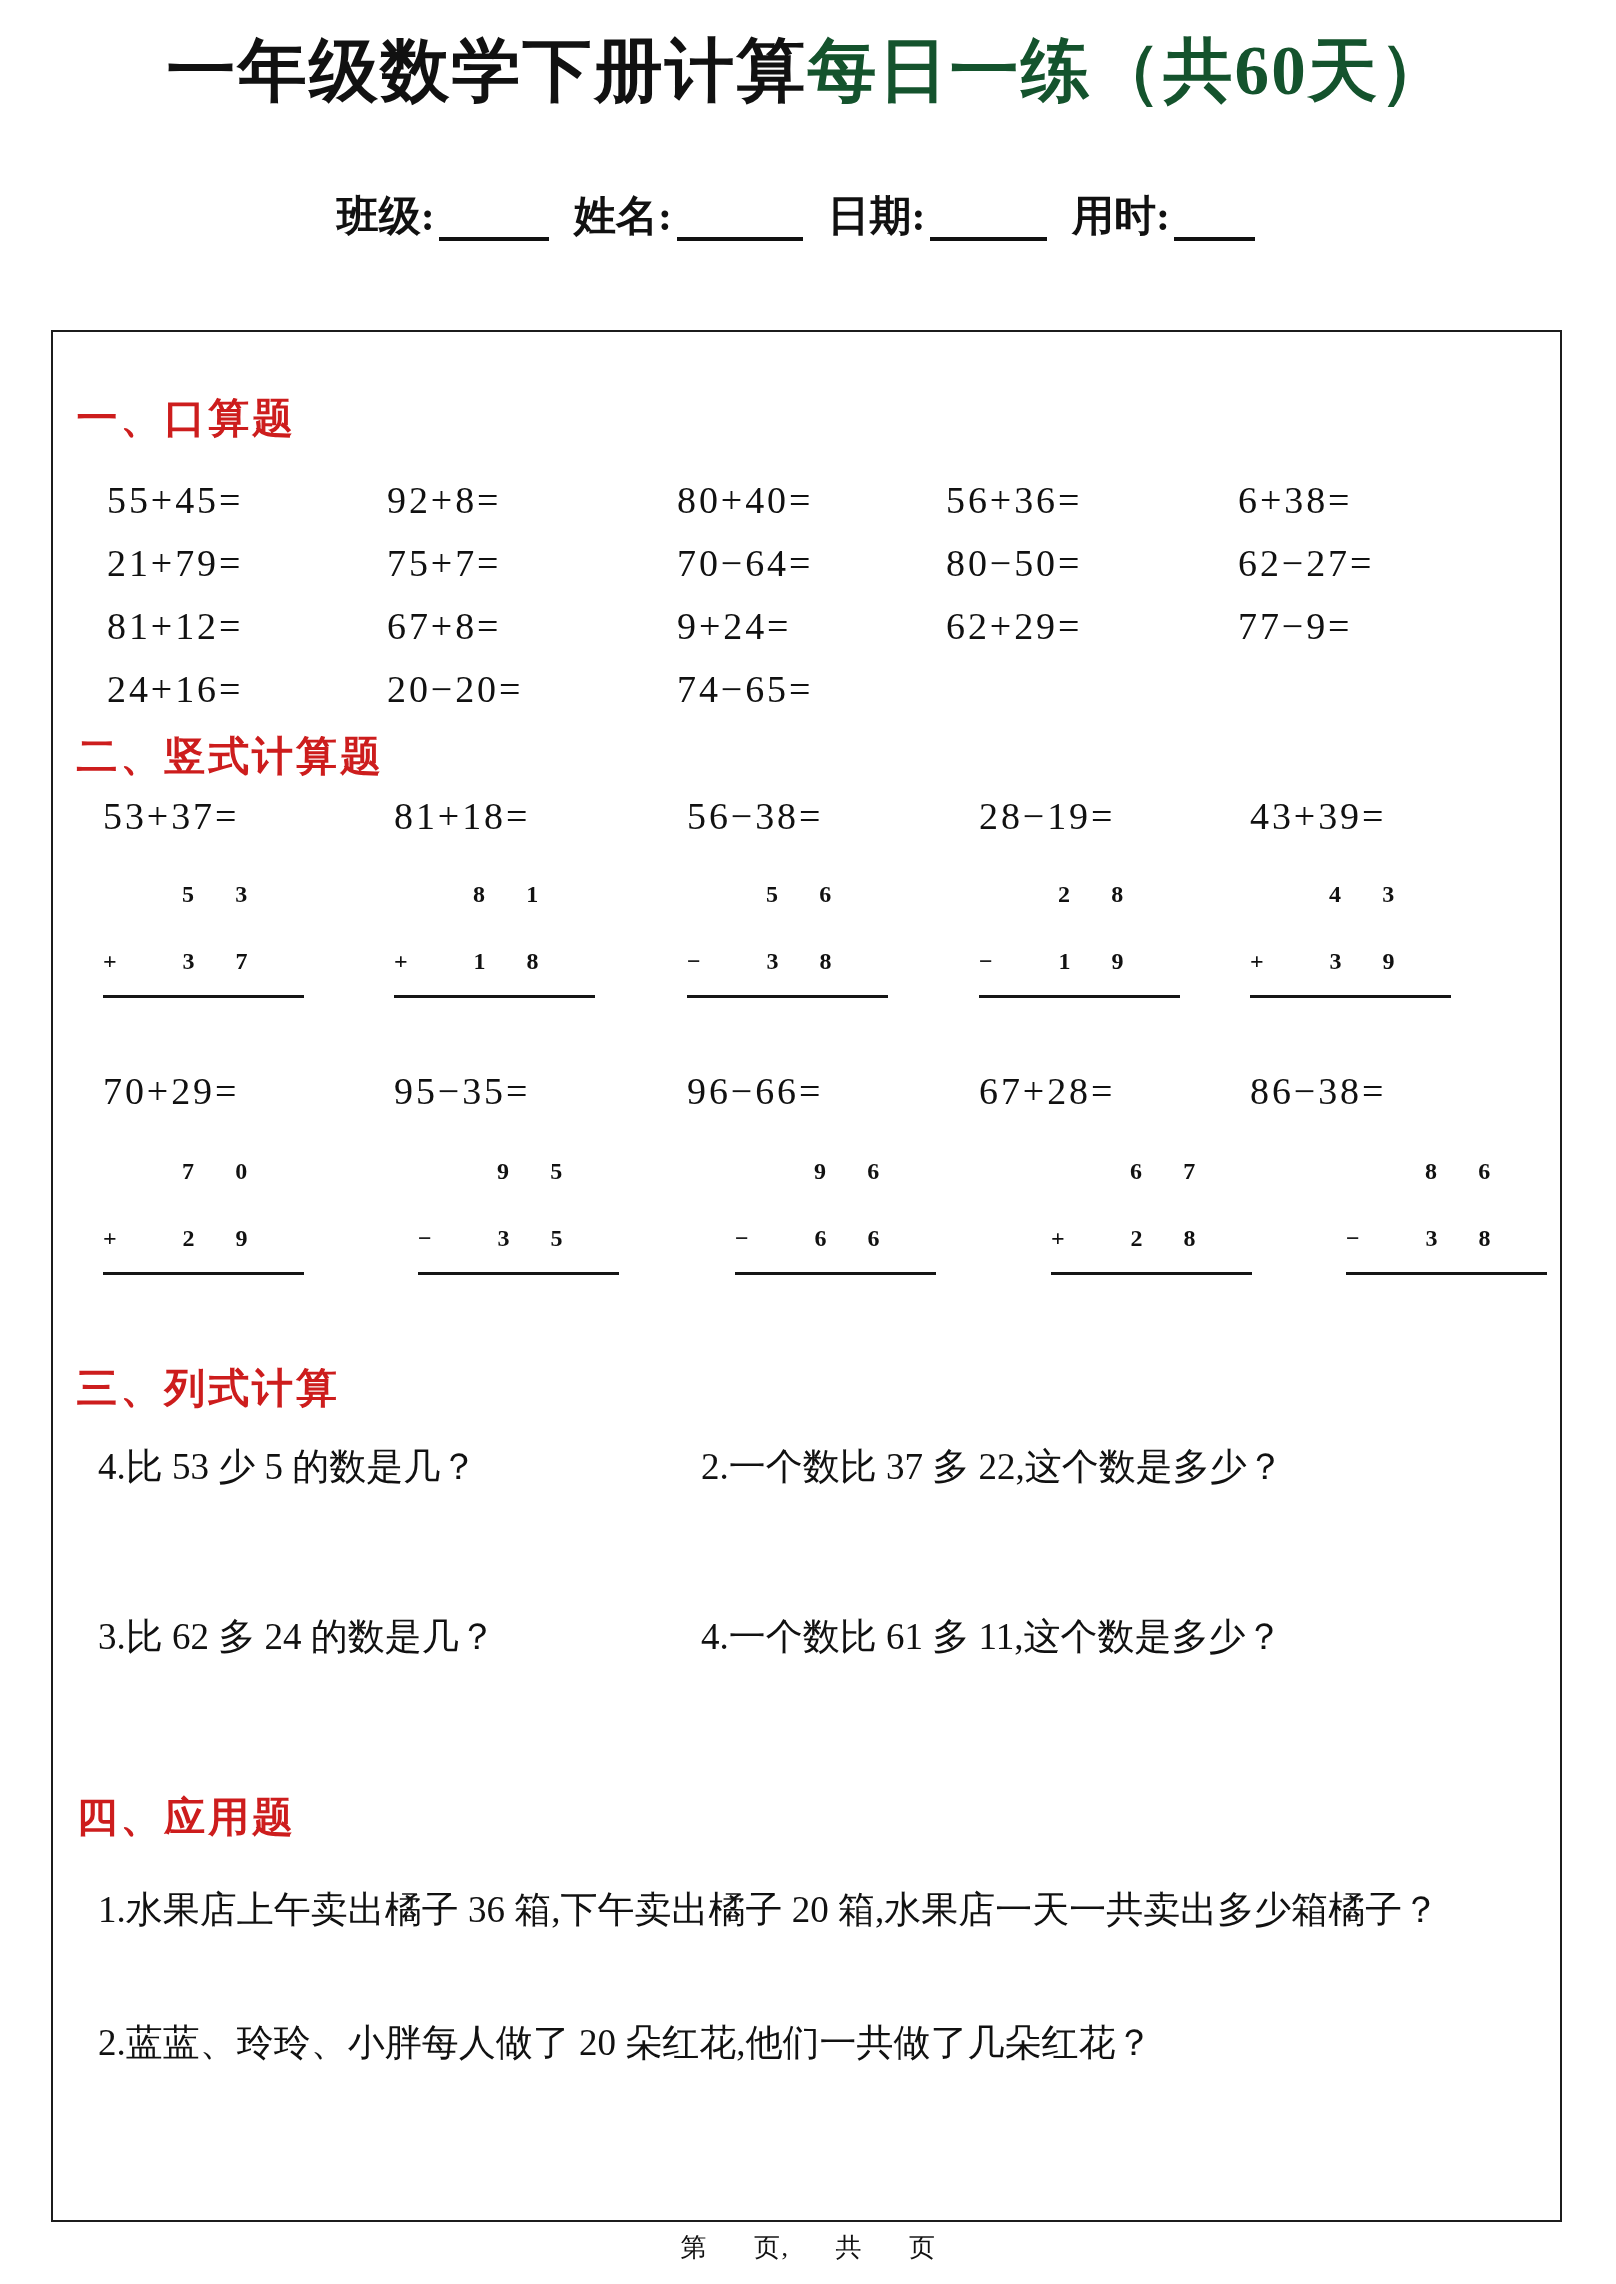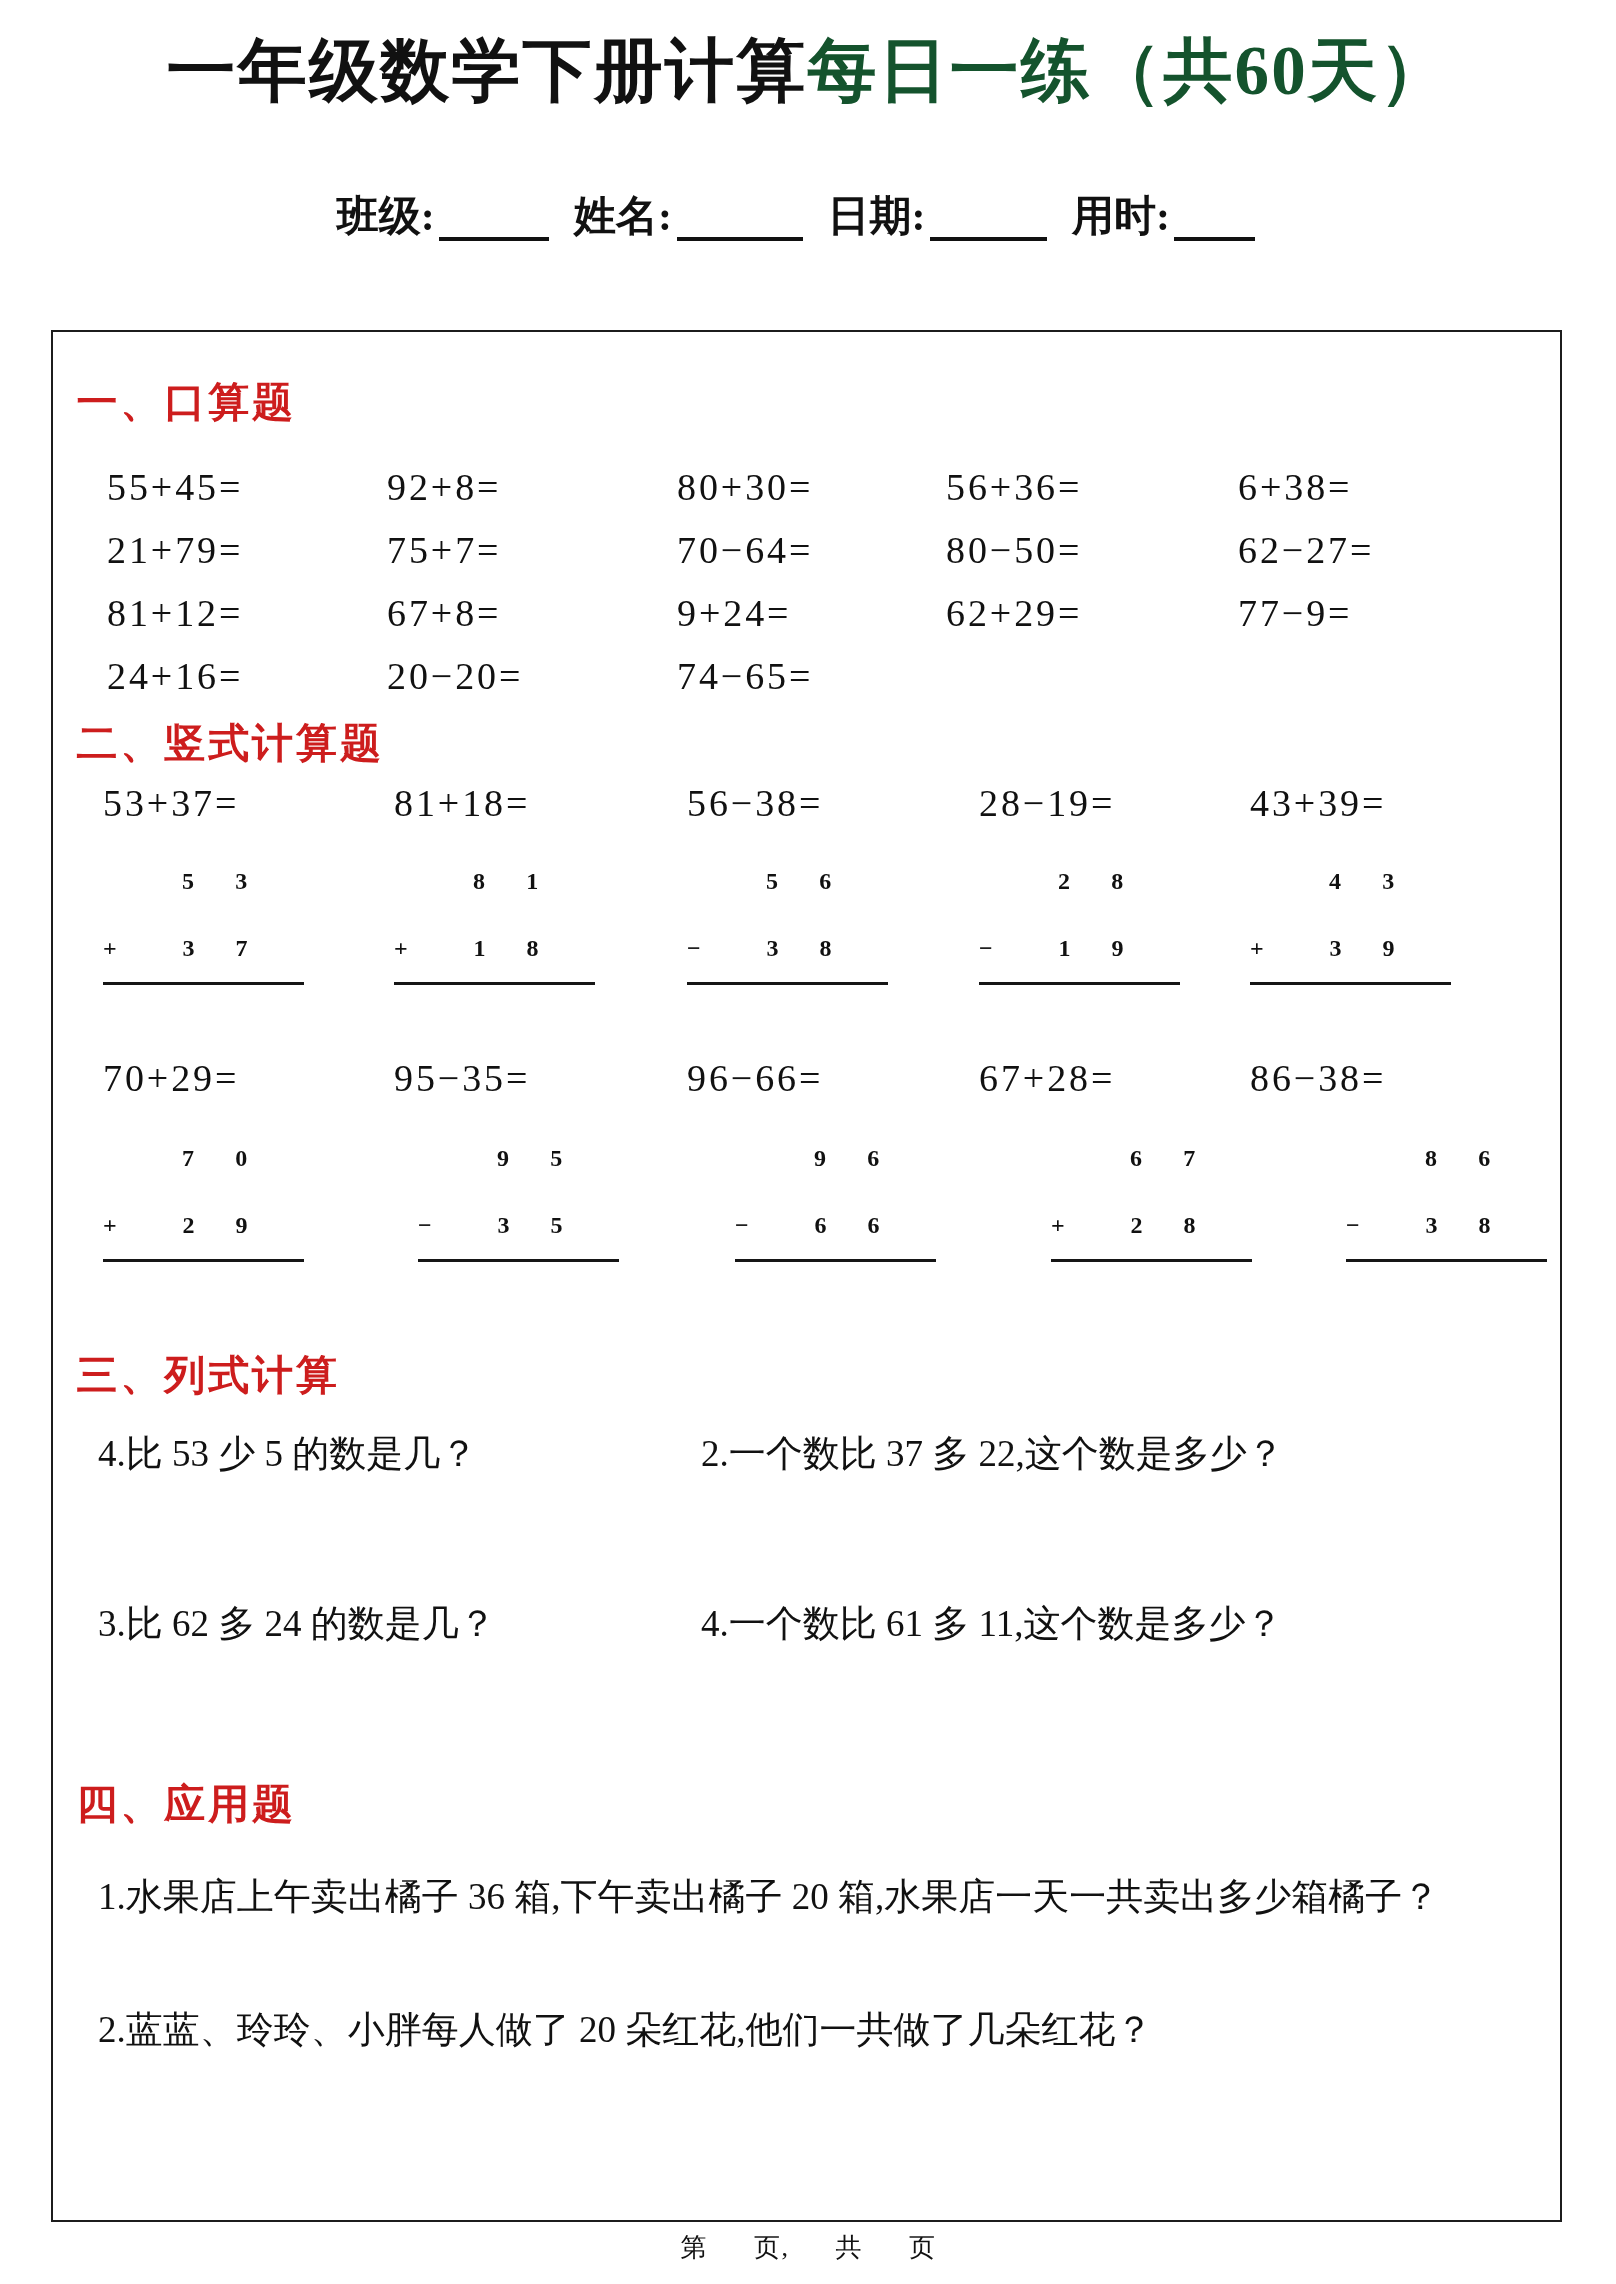--- a/index.html
+++ b/index.html
@@ -26,21 +26,21 @@
   .b150{width:110px;} .b170{width:126px;} .b160{width:117px;} .b110{width:81px;margin-right:0;}
   
   .box{
     position:absolute;left:51px;top:330px;width:1511px;height:1892px;
     border:2.9px solid #1c1c1c;box-sizing:border-box;overflow:hidden;
   }
   .sec-h{
     font-size:41px;font-weight:bold;color:#cd1d1d;
     margin:0 0 0 23.5px;line-height:51px;letter-spacing:2.9px;white-space:nowrap;
   }
-  .h1{margin-top:48px;font-family:Liberation Mono, monospace;}
+  .h1{margin-top:61px;}
   .h2{margin-top:10.3px;}
   .h3{margin-top:88px;}
   .h4{margin-top:129px;}
   
   .oral-grid{
     display:grid;grid-template-columns:280px 290px 269px 292px auto;
     margin:25px 0 0 54px;font-size:38px;line-height:63px;letter-spacing:2.9px;
   }
   .oral-grid span{white-space:nowrap;}
   
@@ -88,21 +88,21 @@
 <div class="meta">
   <span>班级:</span><span class="blank b150"></span><span>姓名:</span><span class="blank b170"></span><span>日期:</span><span class="blank b160"></span><span>用时:</span><span class="blank b110"></span>
 </div>
 
 <div class="box">
 
   <div class="sec-h h1">一、口算题</div>
   <div class="oral-grid">
     <span>55+45=</span>
     <span>92+8=</span>
-    <span>80+30=</span>
+    <span>80+40=</span>
     <span>56+36=</span>
     <span>6+38=</span>
     <span>21+79=</span>
     <span>75+7=</span>
     <span>70−64=</span>
     <span>80−50=</span>
     <span>62−27=</span>
     <span>81+12=</span>
     <span>67+8=</span>
     <span>9+24=</span>

